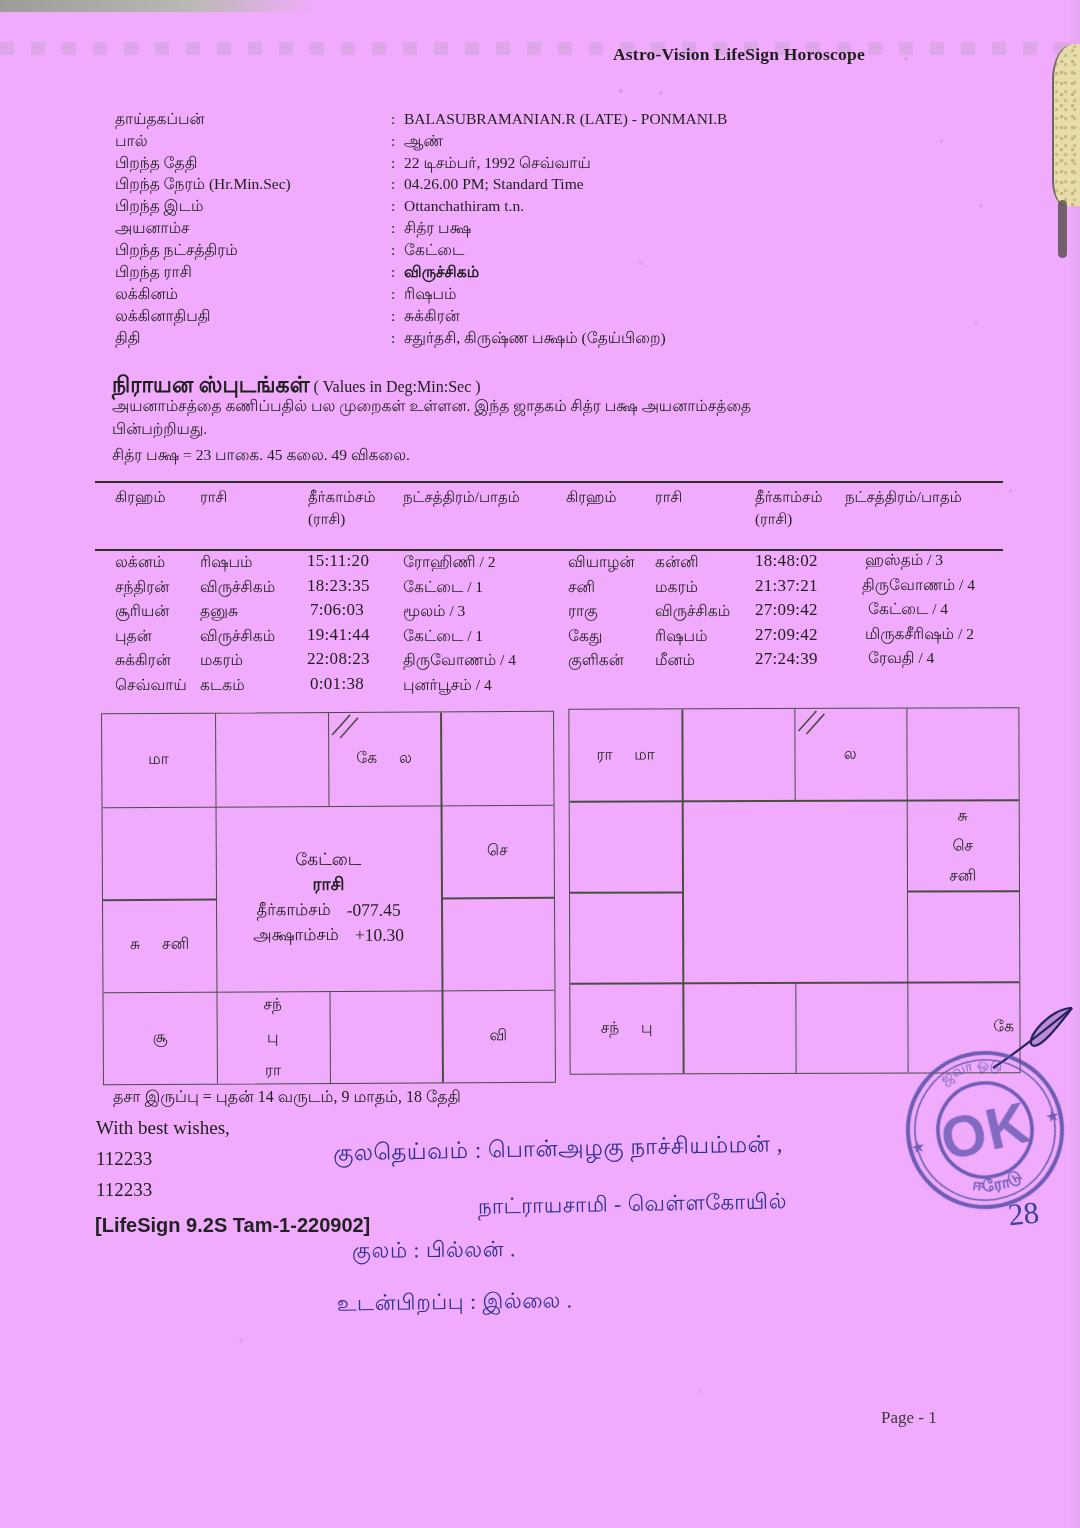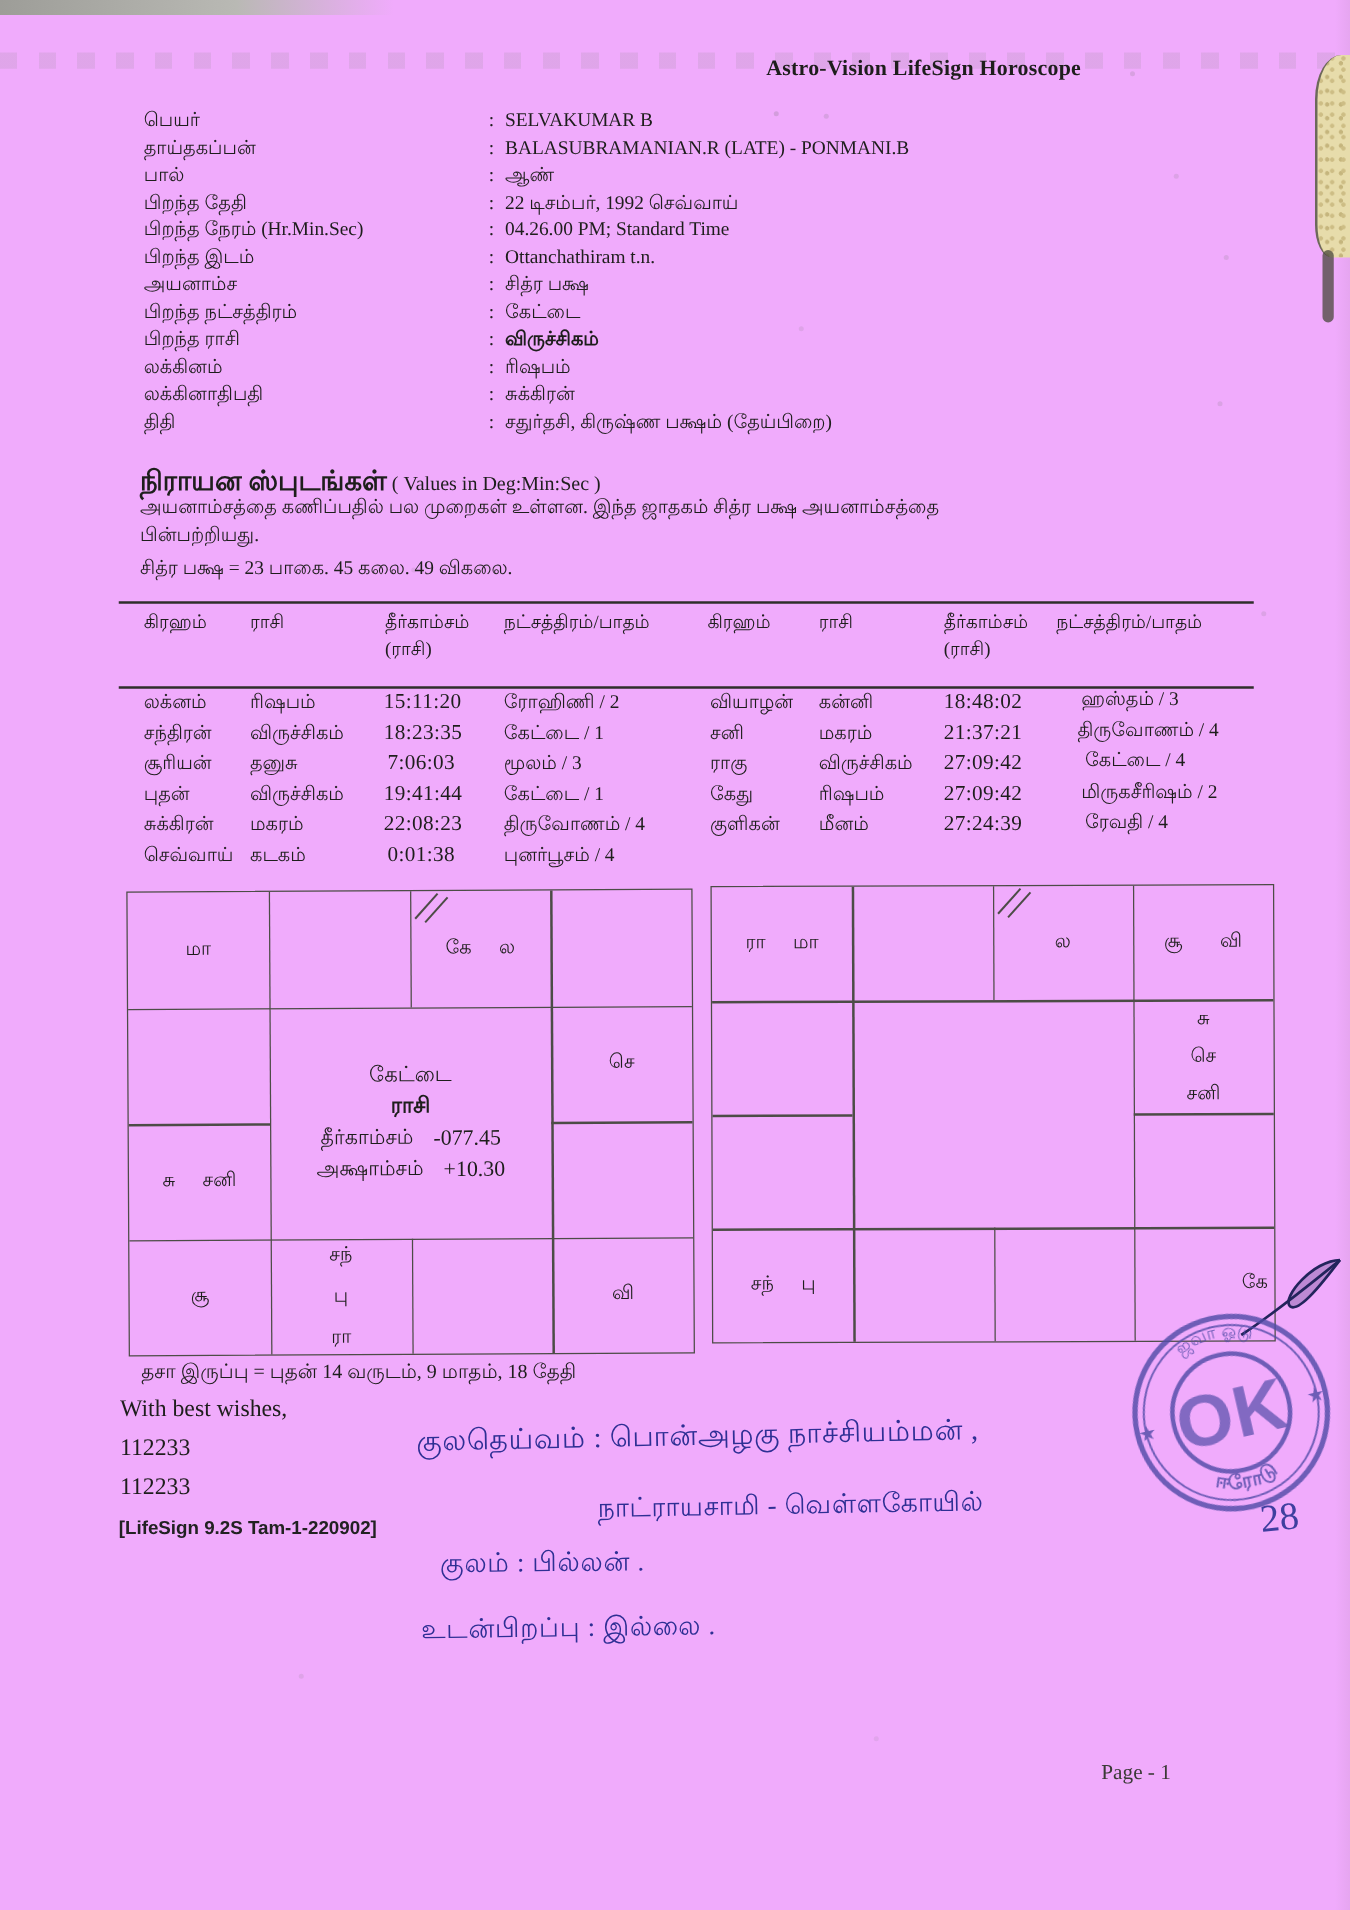--- a/index.html
+++ b/index.html
@@ -65,21 +65,21 @@
     display:flex;flex-direction:column;align-items:center;justify-content:center;}
   .cb-l1{font-size:17px;}
   .cb-l2{font-size:17.5px;font-weight:bold;margin-top:3px;}
   .cb-row{display:flex;gap:16px;margin-top:4px;font-size:16.5px;}
   .cb-val{font-size:17.5px;text-align:right;}
   .nav-title{font-size:18px;font-weight:bold;}
   
   .dasa{left:113px;top:1088px;font-size:16px;}
   .serifbig{font-size:19px;}
   .tag{left:95px;top:1214px;font-family:"Liberation Sans","DejaVu Sans",sans-serif;
-    font-weight:bold;font-size:15px;color:#222;}
+    font-weight:bold;font-size:20px;color:#222;}
   .pageno{left:881px;top:1408px;font-size:17px;color:#3a3a36;}
   
   .hand{color:#2e2f94;font-size:21.5px;letter-spacing:.5px;}
   .hand-num{color:#3f3f9f;font-size:31px;}
   
   .stampbox{left:903px;top:1048px;width:164px;height:164px;transform:rotate(-13deg);
     opacity:.82;filter:blur(.3px);}
 </style>
 </head>
 <body>
@@ -88,23 +88,20 @@
 
   <div class="abs top-left-band"></div>
   <div class="abs top-smudge"></div>
   <div class="abs right-edge-shade"></div>
   <div class="abs mat-corner"></div>
   <div class="abs mat-sliver"></div>
   <div class="abs noise"></div>
 
   <div class="abs doc-title">Astro-Vision LifeSign Horoscope</div>
 
-  <div class="abs info-row" style="top:88px">
-    <span class="ilabel">பெயர்</span><span class="icolon">:</span><span class="ivalue">SELVAKUMAR B</span>
-  </div>
   <div class="abs info-row" style="top:132px">
     <span class="ilabel">பால்</span><span class="icolon">:</span><span class="ivalue">ஆண்</span>
   </div>
   <div class="abs info-row" style="top:110px">
     <span class="ilabel">தாய்தகப்பன்</span><span class="icolon">:</span><span class="ivalue">BALASUBRAMANIAN.R (LATE) - PONMANI.B</span>
   </div>
   <div class="abs info-row" style="top:154px">
     <span class="ilabel">பிறந்த தேதி</span><span class="icolon">:</span><span class="ivalue">22 டிசம்பர், 1992  செவ்வாய்</span>
   </div>
   <div class="abs info-row" style="top:175px">
@@ -258,21 +255,20 @@
     <div class="gline" style="left:0;top:50%;width:25%;height:1.6px"></div>
     <div class="gline" style="left:75%;top:50%;width:25%;height:1.6px"></div>
 
     <svg class="abs" style="left:50.5%;top:0;width:30px;height:26px" viewBox="0 0 30 26">
       <line x1="2" y1="22" x2="20" y2="2" stroke="#4c4c46" stroke-width="1.6"></line>
       <line x1="10" y1="25" x2="28" y2="5" stroke="#4c4c46" stroke-width="1.6"></line>
     </svg>
 
     <div class="cell ws18" style="left:0;top:0;width:25%;height:25%">ரா மா</div>
     <div class="cell" style="left:50%;top:0;width:25%;height:25%">ல</div>
-    <div class="cell ws26" style="left:75%;top:0;width:25%;height:25%">சூ வி</div>
     <div class="cell prelines lh30" style="left:75%;top:25%;width:25%;height:25%">சு
 செ
 சனி</div>
     <div class="cell ws18" style="left:0;top:75%;width:25%;height:25%">சந் பு</div>
     <div class="cell" style="left:75%;top:75%;width:25%;height:25%;padding-left:18%;box-sizing:border-box">கே</div>
 
   </div>
 
   <svg class="abs" style="left:975px;top:995px;width:105px;height:85px" viewBox="0 0 105 85">
     <path d="M 97 13 C 70 35, 35 62, 18 73" stroke="#23245c" stroke-width="2.2" fill="none"></path>

